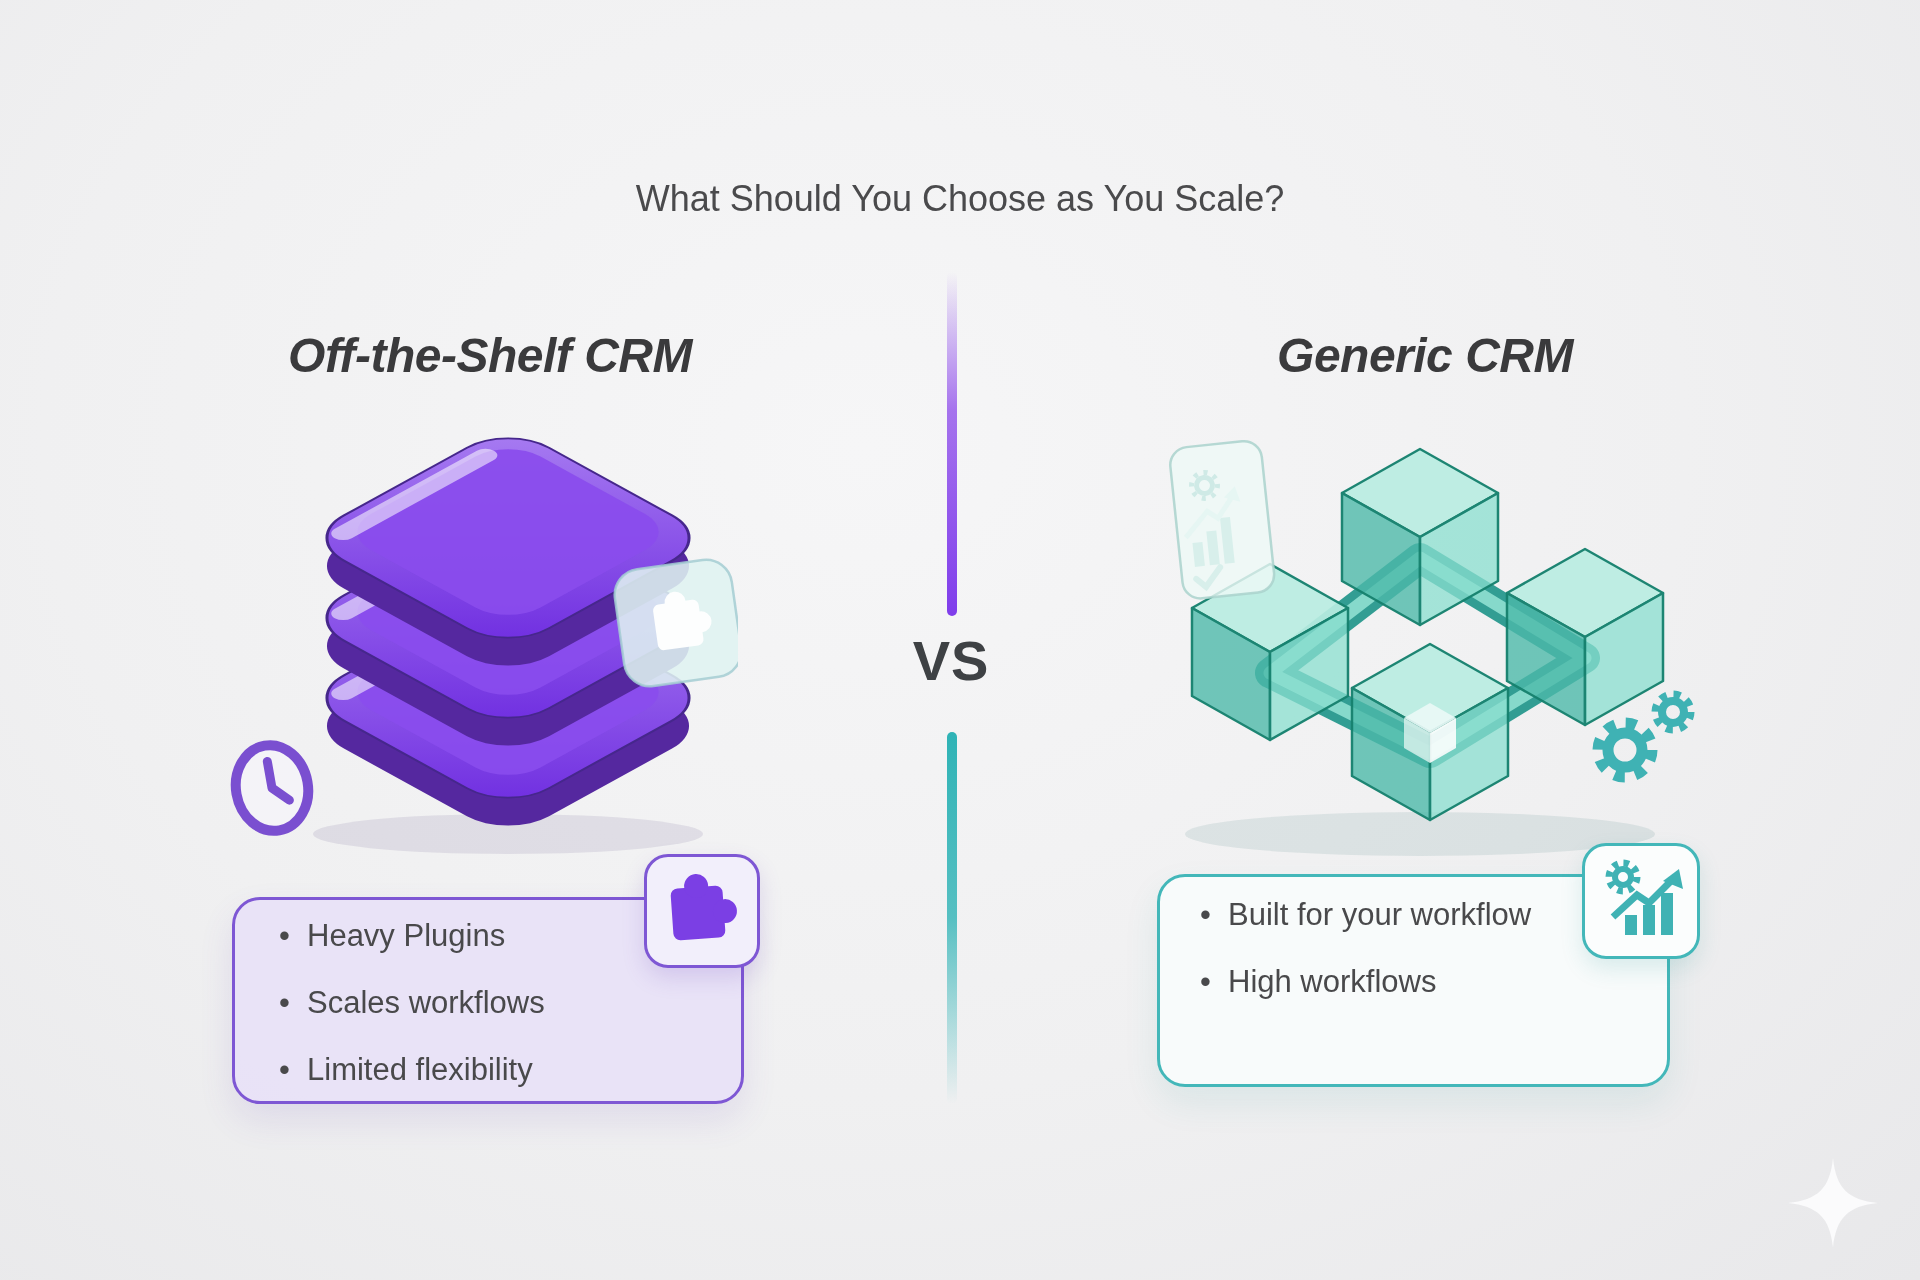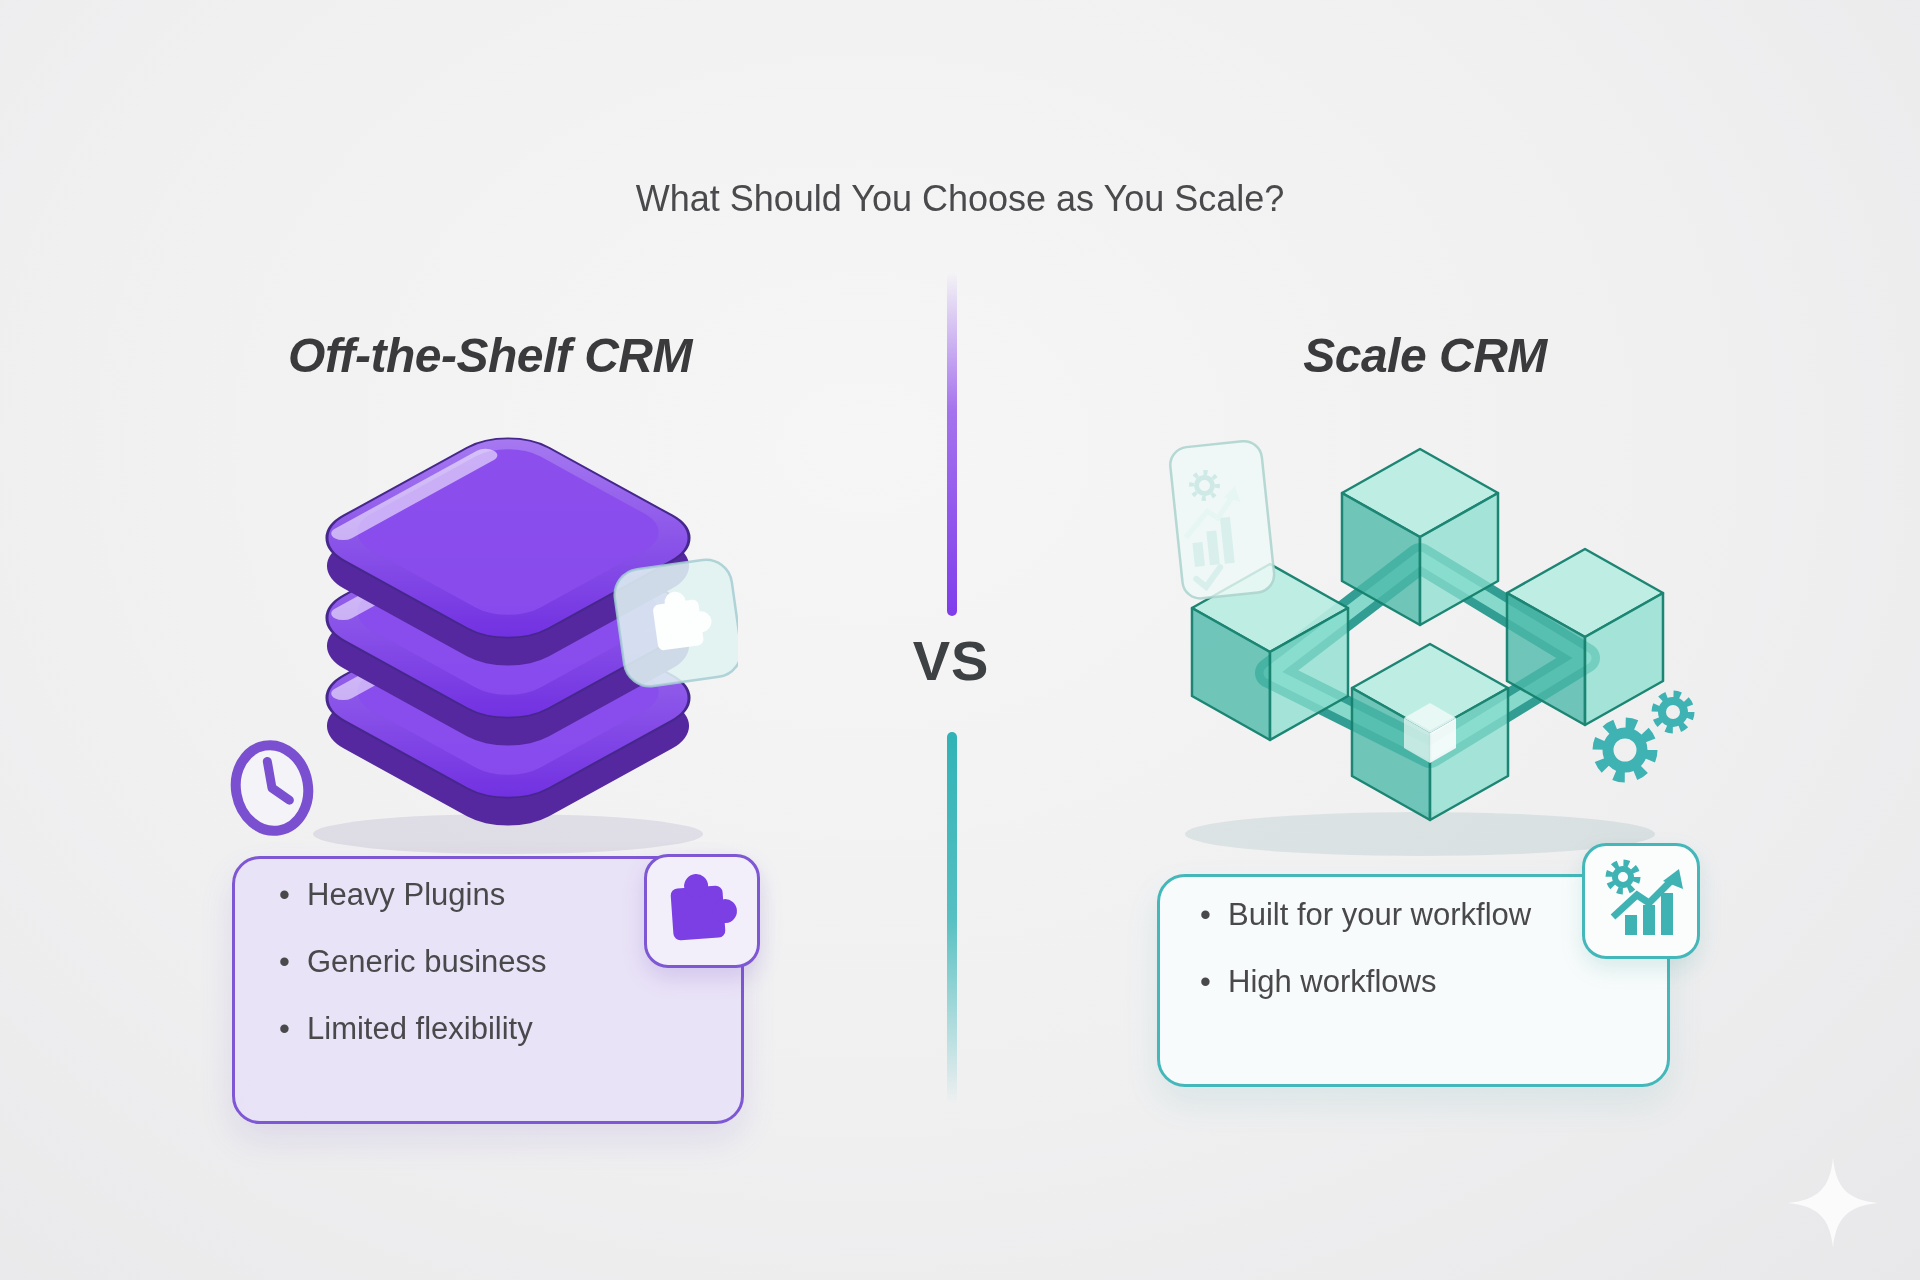--- a/index.html
+++ b/index.html
@@ -41,21 +41,21 @@
   
   .illus{position:absolute;}
   .illus.purple{left:278px;top:418px;}
   .illus.teal{left:1120px;top:418px;}
   .clock{position:absolute;left:220px;top:728px;}
   .sparkle{position:absolute;left:1778px;top:1148px;opacity:0.95;}
 
   
   .features-box{position:absolute;border-radius:28px;box-sizing:border-box;}
   .features-box.left{
-    left:232px;top:856px;width:512px;height:268px;
+    left:232px;top:897px;width:512px;height:207px;
     background:rgba(232,226,247,0.95);border:3px solid #7e57d4;
     box-shadow:0 16px 34px rgba(110,70,190,0.12);
   }
   .features-box.right{
     left:1135px;top:874px;width:513px;height:213px;
     background:rgba(248,251,251,0.96);border:3px solid #43b7b9;
     box-shadow:0 16px 34px rgba(40,150,150,0.10);
     margin-left:22px;
   }
   .features-box ul{list-style:none;margin:0;}
@@ -84,21 +84,21 @@
   }
 </style>
 </head>
 <body>
 
 <div class="canvas">
 
   <div class="page-subtitle">What Should You Choose as You Scale?</div>
 
   <div class="col-heading left">Off-the-Shelf CRM</div>
-  <div class="col-heading right">Scale CRM</div>
+  <div class="col-heading right">Generic CRM</div>
 
   <div class="divider-top"></div>
   <div class="vs-label">VS</div>
   <div class="divider-bottom"></div>
 
   <svg class="illus purple" width="460" height="440" viewBox="0 0 460 440">
     <defs>
       <linearGradient id="gp" x1="0" y1="0" x2="1" y2="1">
         <stop offset="0" stop-color="#a97ef2"></stop>
           <stop offset="1" stop-color="#6e2ce0"></stop>
@@ -198,21 +198,21 @@
       <circle cx="505" cy="332" r="26" stroke-width="13" stroke-dasharray="10.2 10.2"></circle>
       <circle cx="505" cy="332" r="17" stroke-width="11"></circle>
       <circle cx="553" cy="294" r="17" stroke-width="9" stroke-dasharray="6.7 6.65"></circle>
       <circle cx="553" cy="294" r="11" stroke-width="8"></circle>
     </g>
   </svg>
 
   <div class="features-box left">
     <ul>
       <li>Heavy Plugins</li>
-      <li>Generic business</li>
+      <li>Scales workflows</li>
       <li>Limited flexibility</li>
     </ul>
   </div>
   <div class="badge purple">
     <svg width="96" height="96" viewBox="0 0 96 96">
       <g fill="#7b3fe4" transform="translate(44,50) rotate(-4)">
         <rect x="-26" y="-26" width="52" height="52" rx="7"></rect>
         <circle cx="0" cy="-27" r="12"></circle>
         <circle cx="27" cy="0" r="12"></circle>
       </g>

